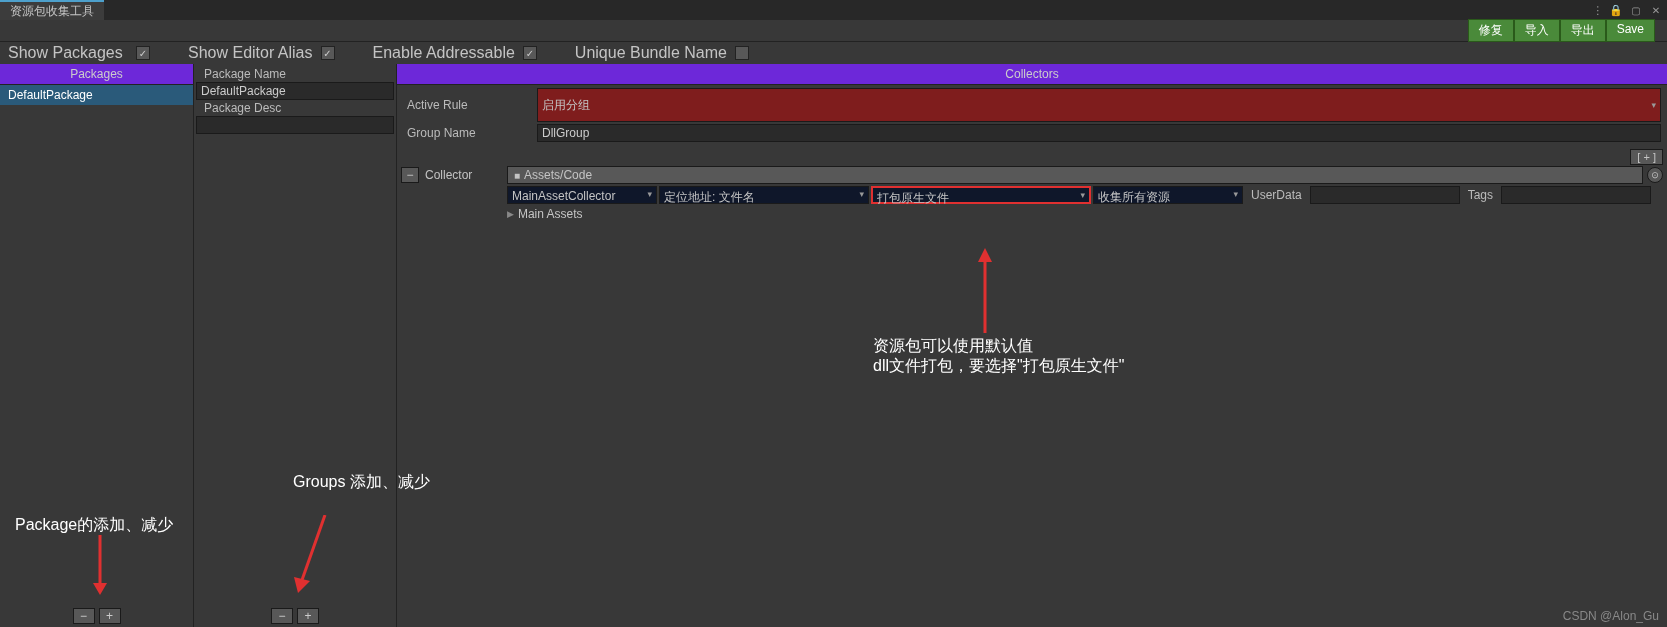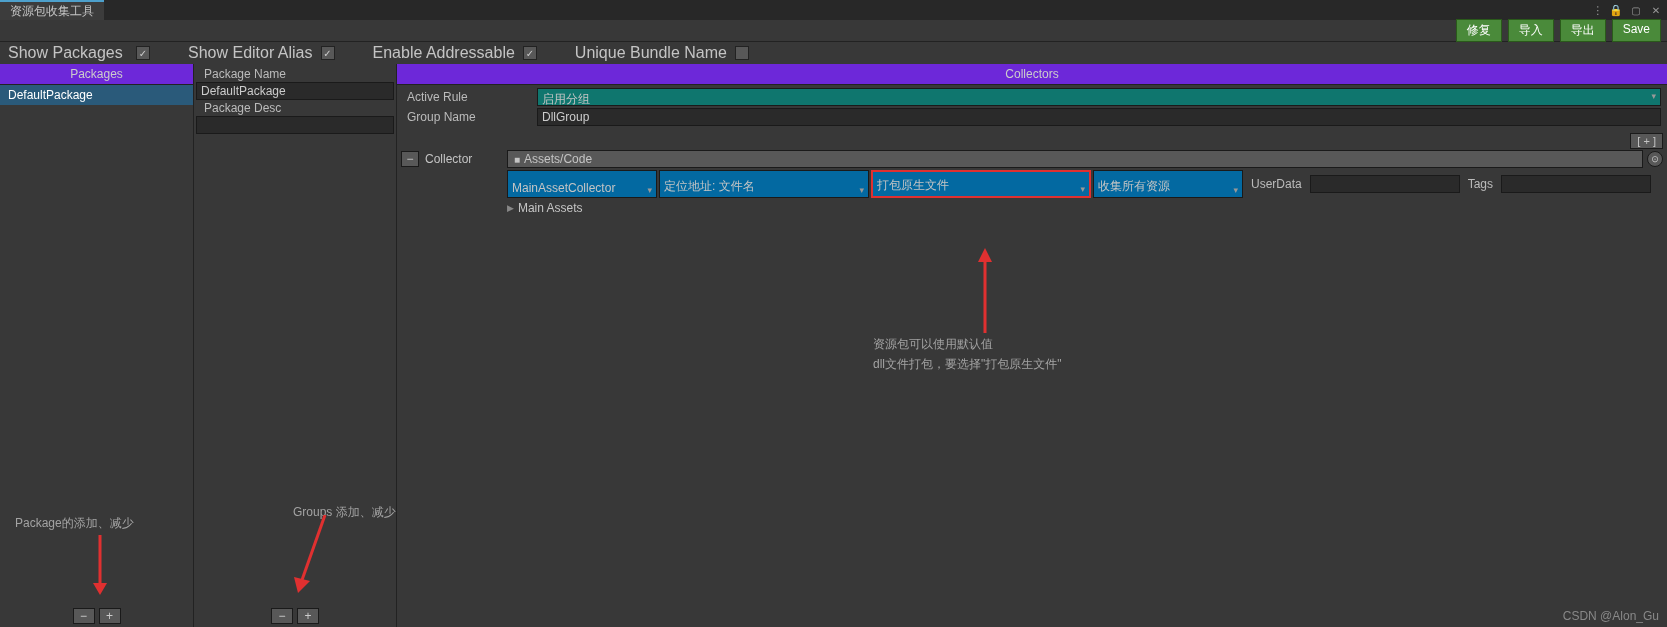--- a/index.html
+++ b/index.html
@@ -3,60 +3,60 @@
 <meta charset="utf-8">
 <style>
 *{box-sizing:border-box;margin:0;padding:0;font-family:Arial,sans-serif;font-size:12px;color:#c4c4c4}
 body{background:#383838;width:1667px;height:627px;overflow:hidden;position:relative}
 .titlebar{height:20px;background:#282828;display:flex;align-items:center}
 .tab{background:#3c3c3c;border-top:2px solid #4da0cc;height:20px;padding:6px 10px;display:flex;align-items:center;font-size:11px;color:#ccc}
 .titlebar-right{margin-left:auto;display:flex;align-items:center;gap:6px;padding-right:4px}
 .dots-icon,.lock-icon{color:#999;font-size:11px}
 .win-btn{width:14px;height:14px;display:flex;align-items:center;justify-content:center;color:#999;font-size:10px}
 .toolbar-row{height:22px;background:#383838;display:flex;align-items:center;border-bottom:1px solid #222}
-.toolbar-btns{margin-left:auto;display:flex;gap:6px;padding-right:6px}
+.toolbar-btns{margin-left:auto;display:flex;gap:0;padding-right:12px}
 .tbtn{background:#4a8a3a;color:#fff;padding:2px 10px;font-size:12px;border:1px solid #2a5a1a}
 .options-row{height:22px;background:#383838;display:flex;align-items:center;padding:0 8px;gap:8px}
 .opt-label{color:#c4c4c4;font-size:16px;min-width:120px}
 .check{width:14px;height:14px;background:#585858;border:1px solid #222;display:flex;align-items:center;justify-content:center;margin-right:30px;font-size:10px}
 .check.on::after{content:"✓";color:#ccc}
 .main{display:flex;height:calc(627px - 64px)}
 .col{display:flex;flex-direction:column}
 .packages-col{width:194px;border-right:1px solid #222}
 .groups-col{width:203px;border-right:1px solid #222}
 .collectors-col{flex:1}
 .panel-header{background:#6d28d9;text-align:center;padding:3px 0;font-size:12px;color:#ccc;border-bottom:1px solid #222}
 .list-area{flex:1;background:#383838;overflow:auto}
 .list-item{padding:3px 8px;font-size:12px;color:#bbb}
 .list-item.sel{background:#2a5a7a;color:#fff}
 .list-item.sel2{background:#3a6a8a;color:#fff}
 .field-row{display:flex;align-items:center;padding:1px 4px;gap:4px}
 .field-label{width:130px;font-size:12px;color:#bbb;padding-left:4px}
 .field-input{flex:1;background:#2a2a2a;border:1px solid #1a1a1a;padding:2px 4px;color:#ccc;height:18px}
-.dropdown{flex:1;background:#0f766e;border:1px solid #1a1a1a;padding:2px 4px;color:#ccc;height:18px;display:flex;align-items:flex-start;position:relative}
+.dropdown{flex:1;background:#7f1d1d;border:1px solid #1a1a1a;padding:2px 4px;color:#ccc;height:34px;display:flex;align-items:center;position:relative}
 .dropdown::after{content:"▾";position:absolute;right:4px;color:#999;font-size:9px}
 .btn-strip{display:flex;gap:4px;padding:3px;justify-content:center}
 .sq-btn{width:22px;height:16px;background:#585858;border:1px solid #1a1a1a;display:flex;align-items:center;justify-content:center;font-size:12px;color:#ccc}
 .collectors-top{padding:2px}
 .collectors-header-bar{display:flex;align-items:center;padding:0 2px}
 .add-btn{margin-left:auto;background:#585858;border:1px solid #1a1a1a;padding:1px 6px;font-size:11px}
 .collector-row{display:flex;align-items:center;gap:4px;padding:1px 2px}
 .minus-sq{width:18px;height:16px;background:#585858;border:1px solid #1a1a1a;display:flex;align-items:center;justify-content:center}
 .collector-label{width:80px;padding-left:2px}
 .path-box{flex:1;background:#585858;border:1px solid #1a1a1a;padding:2px 6px;display:flex;align-items:center;gap:4px;height:18px}
 .folder-icon{font-size:10px}
 .target-icon{width:16px;height:16px;background:#585858;border:1px solid #1a1a1a;border-radius:8px;display:flex;align-items:center;justify-content:center;font-size:9px}
 .collector-props{display:flex;gap:2px;padding:1px 2px 1px 108px;align-items:center}
-.dd-sm{background:#0369a1;border:1px solid #1a1a1a;padding:2px 4px;height:28px;display:flex;align-items:flex-end;position:relative;color:#ccc}
+.dd-sm{background:#0f172a;border:1px solid #1a1a1a;padding:2px 4px;height:18px;display:flex;align-items:flex-start;position:relative;color:#ccc}
 .dd-sm::after{content:"▾";position:absolute;right:4px;color:#999;font-size:9px}
 .red-box{border:2px solid #e03030 !important}
 .prop-label{padding:0 6px;color:#bbb}
 .main-assets{padding:2px 0 2px 108px;display:flex;align-items:center;gap:4px}
 .tri{font-size:9px;color:#888}
-.annotation{position:absolute;color:#a3a3a3;font-size:12px;pointer-events:none}
+.annotation{position:absolute;color:#ffffff;font-size:16px;pointer-events:none}
 .arrow-svg{position:absolute;pointer-events:none}
 .watermark{position:absolute;right:8px;bottom:4px;color:#888;font-size:12px}
 </style>
 </head>
 <body>
 
 <div class="titlebar">
   <div class="tab">
       <span>资源包收集工具</span>
     </div>
@@ -165,21 +165,21 @@
       </div>
       <div class="main-assets">
         <span class="tri">▶</span>
         <span>Main Assets</span>
       </div>
     </div>
   </div>
 </div>
 
 <div class="annotation" style="left:15px;top:515px">Package的添加、减少</div>
-<div class="annotation" style="left:293px;top:504px">Groups 添加、减少</div>
+<div class="annotation" style="left:293px;top:472px">Groups 添加、减少</div>
 <div class="annotation" style="left:873px;top:336px">资源包可以使用默认值</div>
 <div class="annotation" style="left:873px;top:356px">dll文件打包，要选择"打包原生文件"</div>
 
 <svg class="arrow-svg" style="left:85px;top:535px" width="30" height="60">
     <line x1="15" y1="0" x2="15" y2="50" stroke="#e03030" stroke-width="3"></line>
     <polygon points="15,60 8,48 22,48" fill="#e03030"></polygon>
   </svg>
 <svg class="arrow-svg" style="left:290px;top:515px" width="40" height="80">
     <line x1="35" y1="0" x2="12" y2="65" stroke="#e03030" stroke-width="3"></line>
     <polygon points="8,78 4,62 20,66" fill="#e03030"></polygon>

